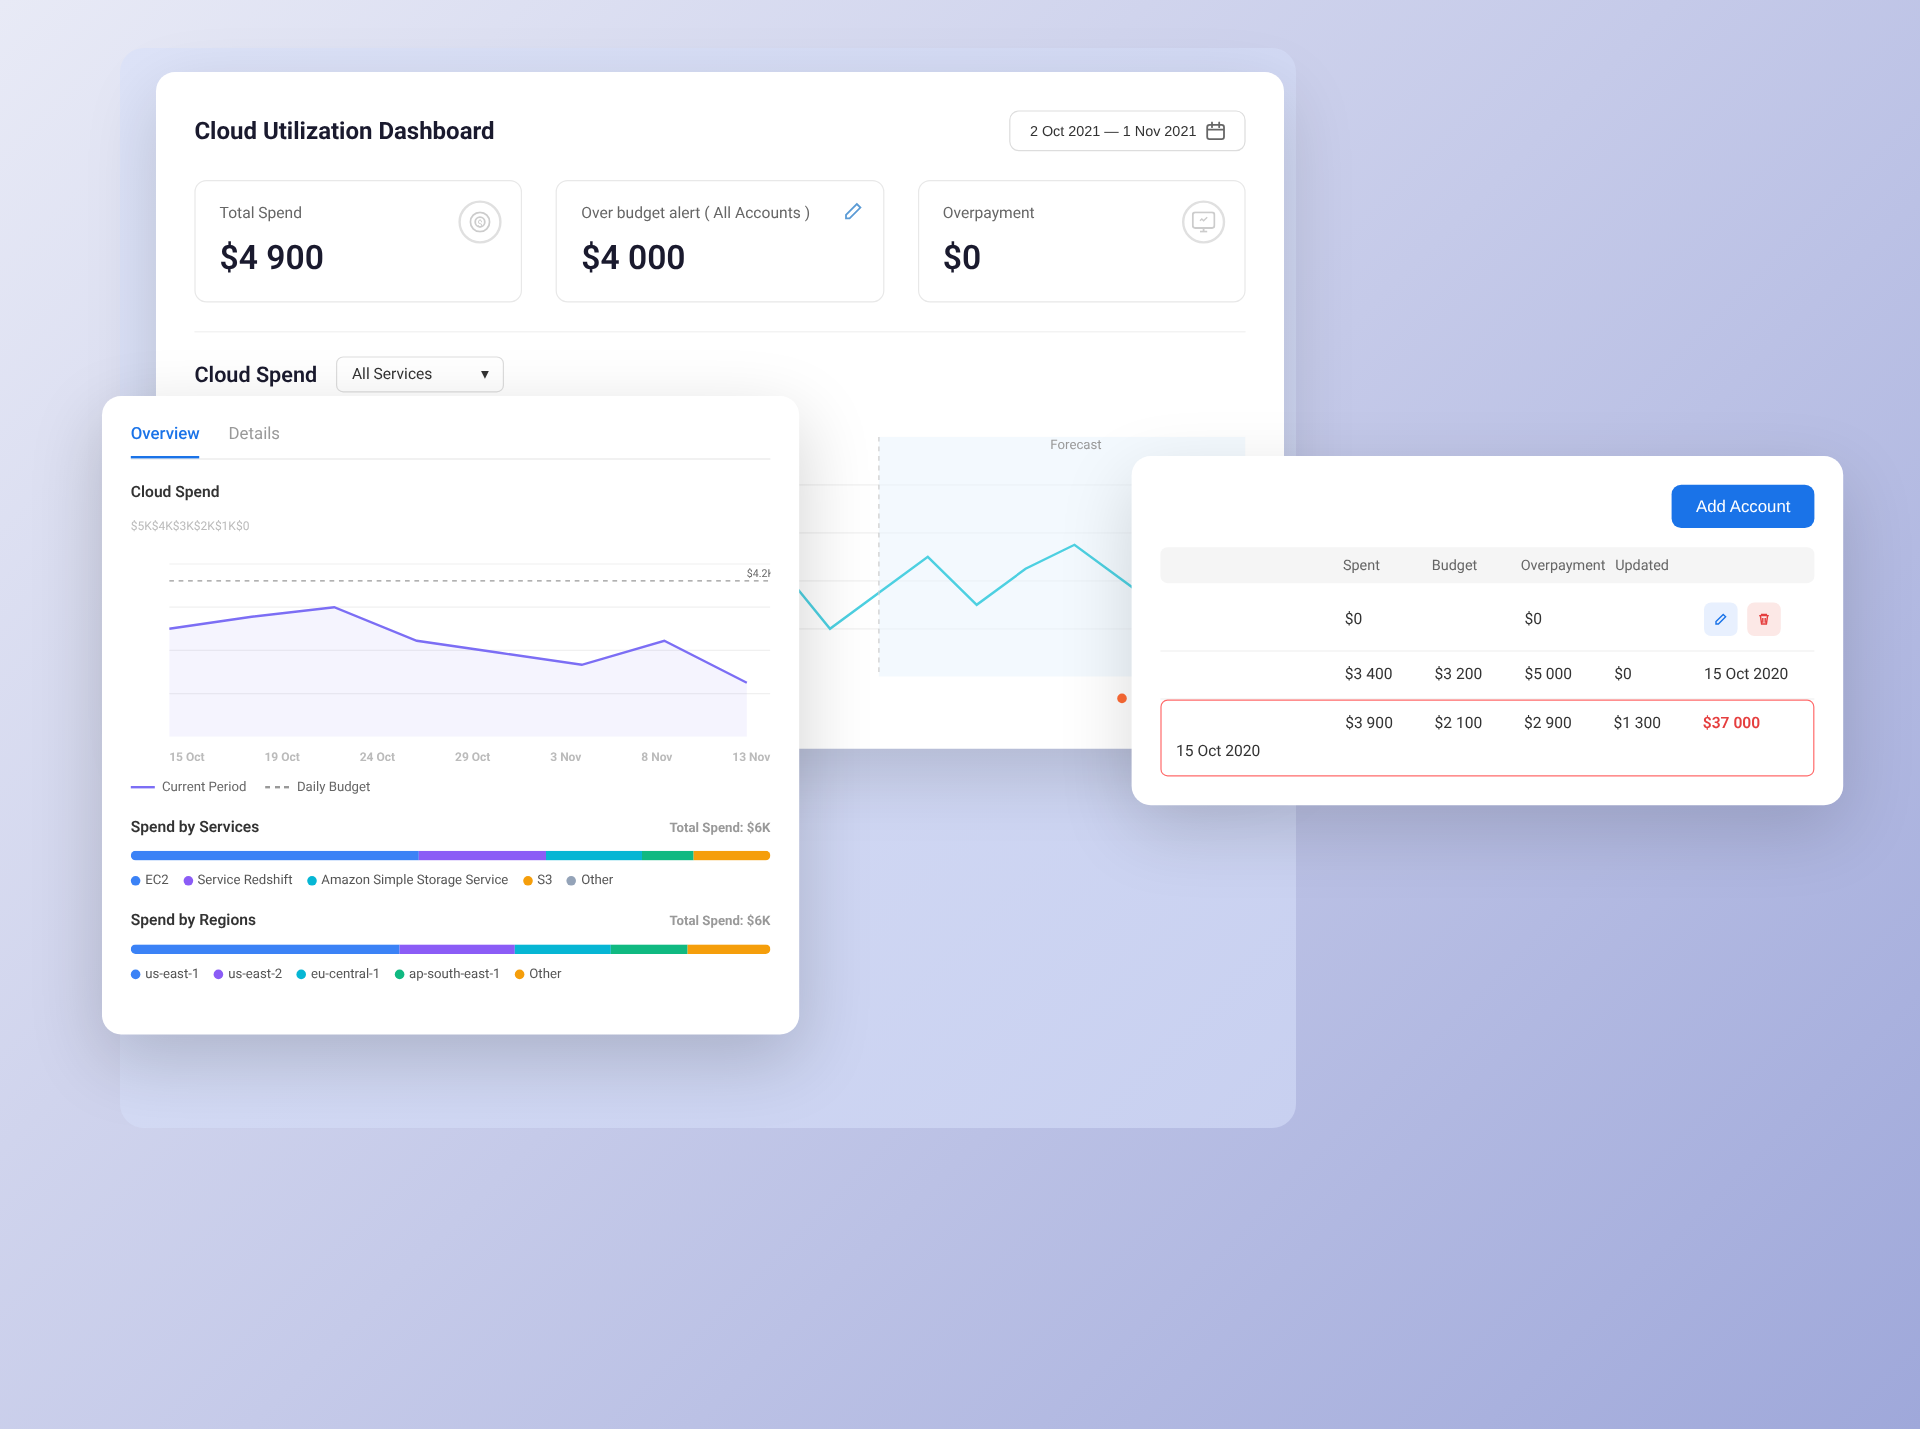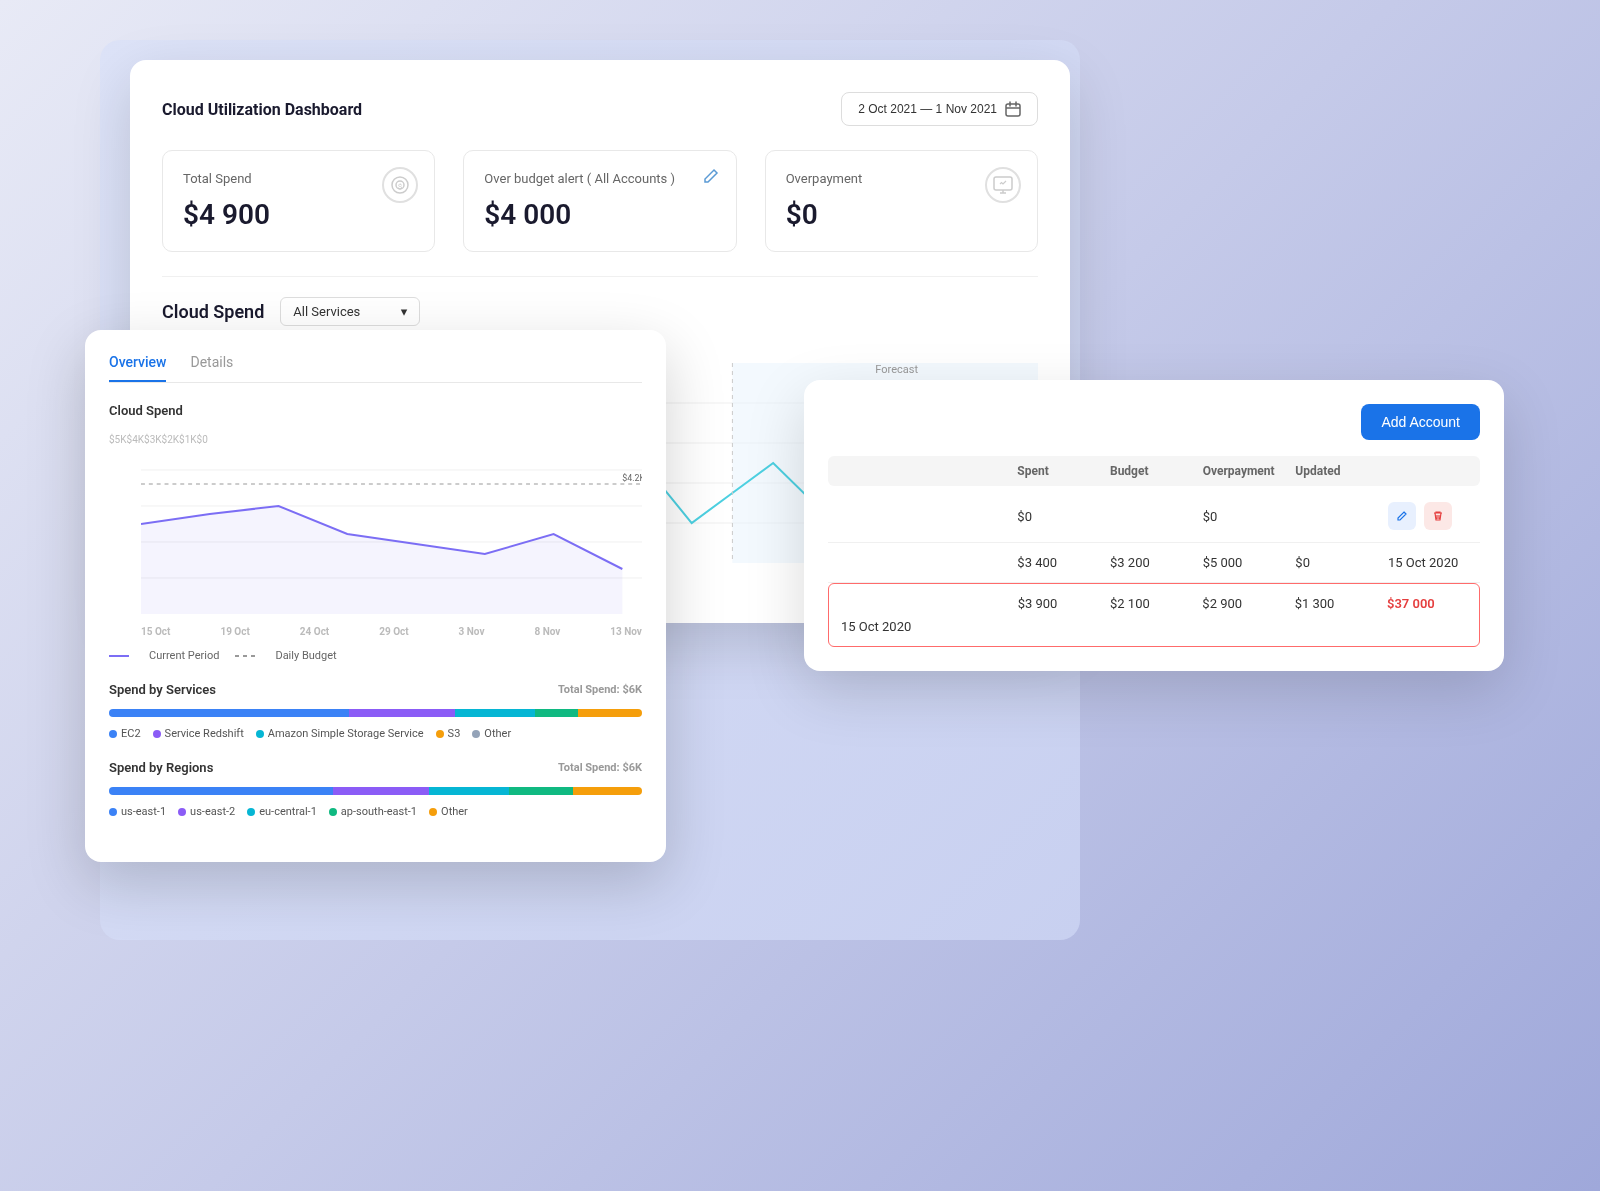--- a/index.html
+++ b/index.html
@@ -29,21 +29,21 @@
     }
 
     .main-card-header {
       display: flex;
       justify-content: space-between;
       align-items: center;
       margin-bottom: 24px;
     }
 
     .main-card-title {
-      font-size: 16px;
+      font-size: 20px;
       font-weight: 700;
       color: #1a1a2e;
     }
 
     .date-range-btn {
       display: flex;
       align-items: center;
       gap: 8px;
       border: 1px solid #ddd;
       border-radius: 8px;
@@ -247,21 +247,21 @@
 
     .overview-legend {
       display: flex;
       gap: 16px;
       margin-bottom: 20px;
     }
 
     .legend-item {
       display: flex;
       align-items: center;
-      gap: 20px;
+      gap: 6px;
       font-size: 11px;
       color: #666;
     }
 
     .legend-line {
       width: 20px;
       height: 2px;
       background: #7c6ef5;
     }
 
@@ -339,22 +339,22 @@
       font-size: 11px;
       color: #555;
       display: flex;
       align-items: center;
     }
 
     
     .accounts-card {
       position: absolute;
       top: 380px;
-      right: 96px;
-      width: 700px;
+      right: 64px;
+      width: 593px;
       background: #fff;
       border-radius: 16px;
       box-shadow: 0 20px 60px rgba(0,0,0,0.15);
       padding: 24px;
       z-index: 2;
     }
 
     .accounts-header {
       display: flex;
       justify-content: flex-end;
@@ -377,21 +377,21 @@
       grid-template-columns: 2fr 1fr 1fr 1fr 1fr 80px;
       gap: 8px;
       padding: 8px 12px;
       background: #f5f5f5;
       border-radius: 6px;
       margin-bottom: 4px;
     }
 
     .th {
       font-size: 12px;
-      font-weight: 700;
+      font-weight: 400;
       color: #666;
     }
 
     .table-row-item {
       display: grid;
       grid-template-columns: 2fr 1fr 1fr 1fr 1fr 80px;
       gap: 8px;
       padding: 12px;
       border-bottom: 1px solid #f0f0f0;
       align-items: center;

